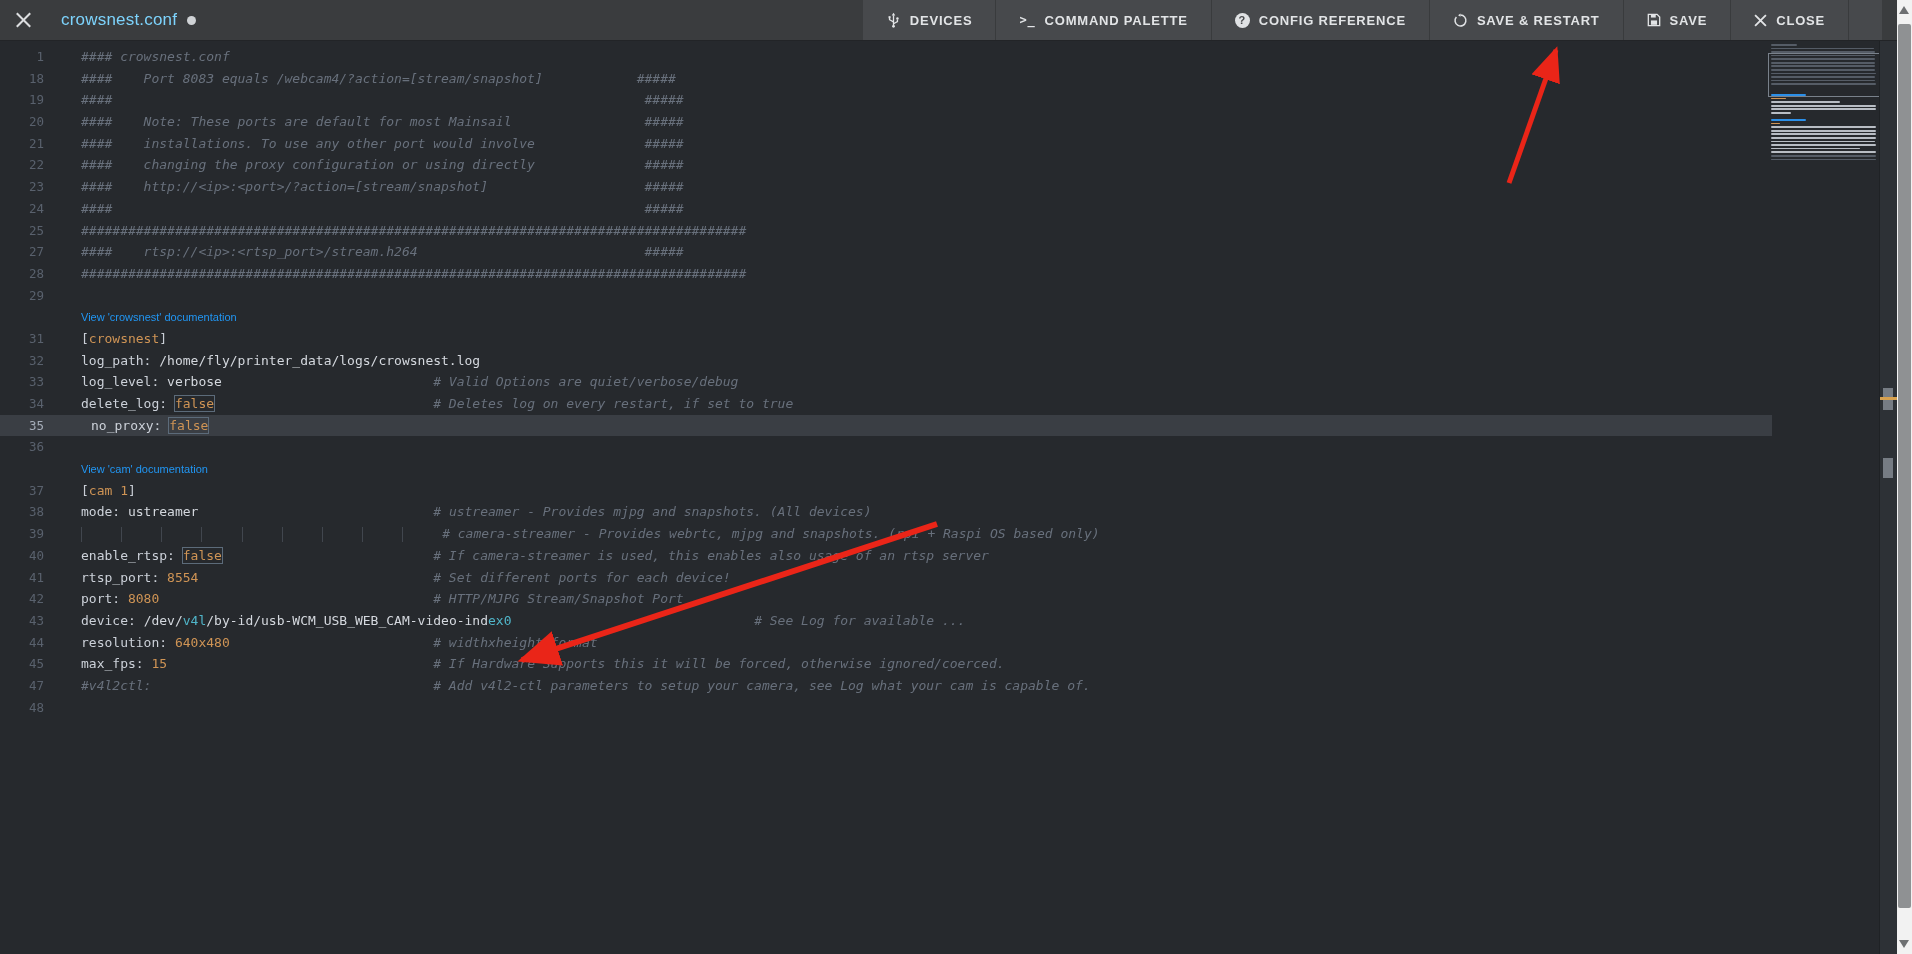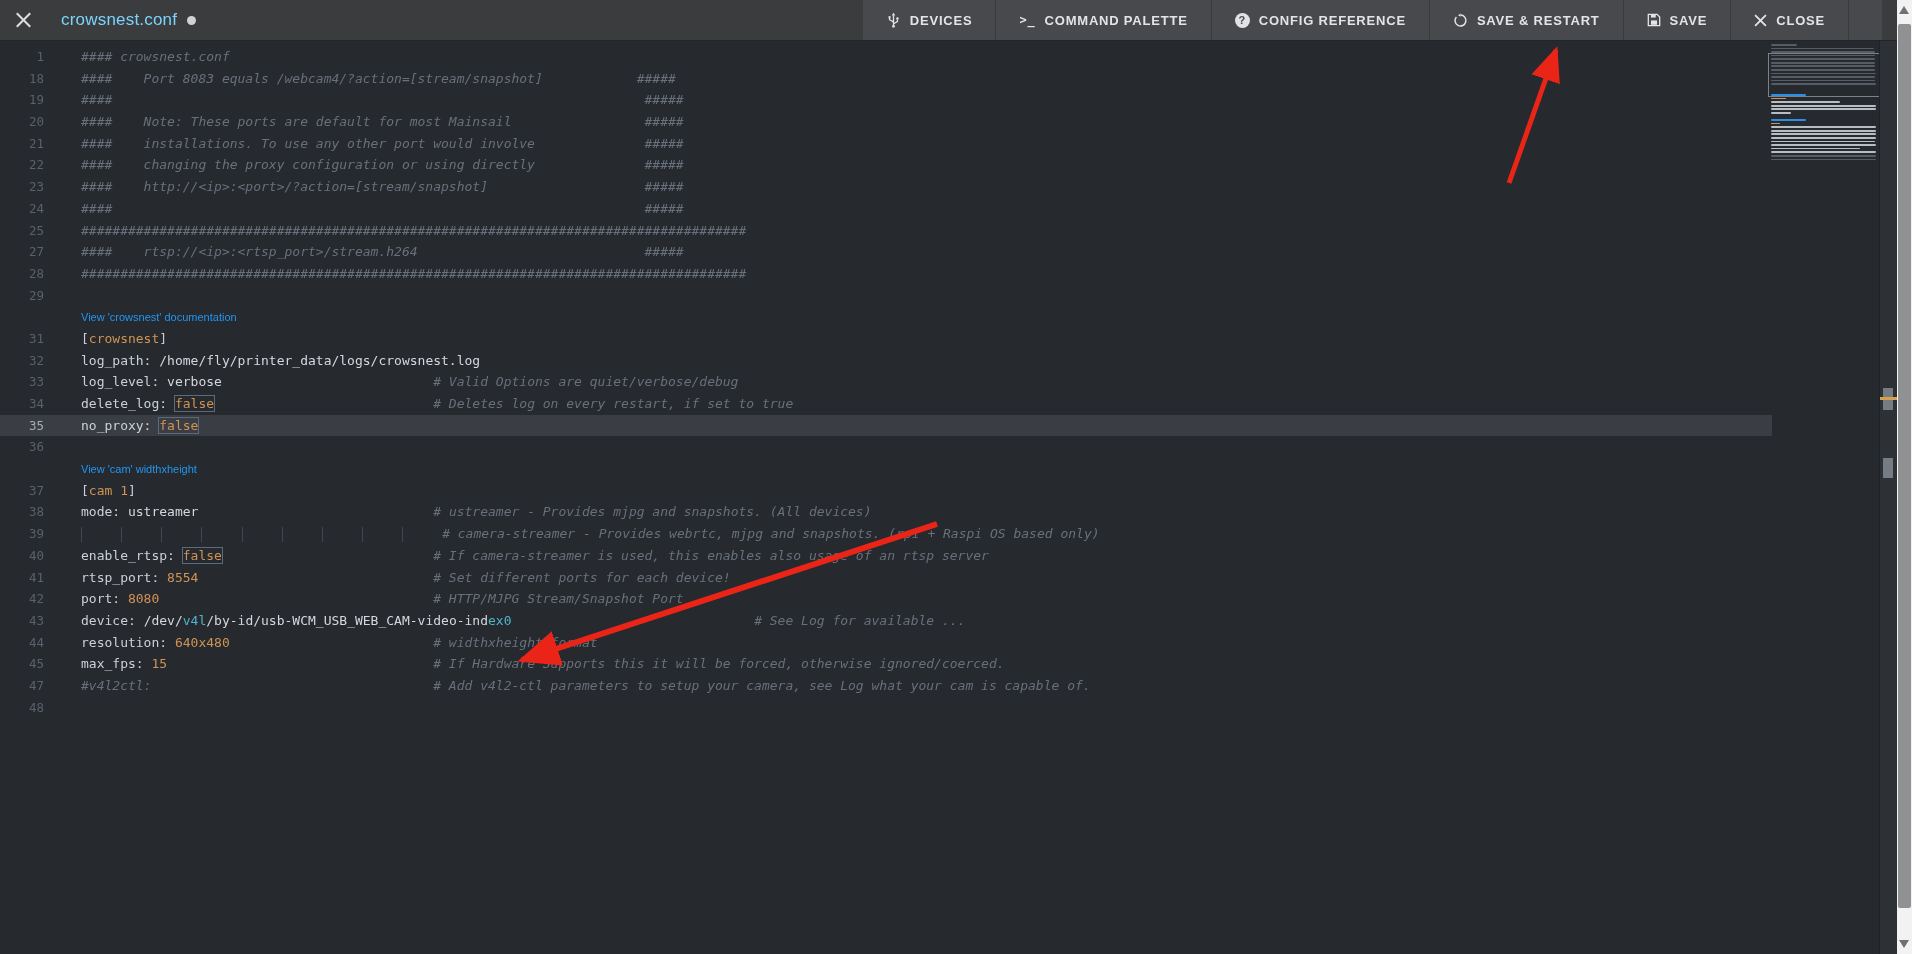--- a/index.html
+++ b/index.html
@@ -21,21 +21,21 @@
   .tb-filler{width:33px;border-left:1px solid #393b3d;}
   .term-glyph{font-family:"DejaVu Sans Mono",monospace;font-weight:bold;font-size:12px;color:#e2e4e6;}
   .help-circle{width:15px;height:15px;border-radius:50%;background:#e0e2e4;color:#47494c;
                font-size:11px;font-weight:bold;display:flex;align-items:center;justify-content:center;}
 
   
   .editor{position:absolute;left:0;top:40px;width:1897px;height:914px;background:#26292d;}
   .rows{position:absolute;left:0;top:6px;width:1772px;}
   .row{height:21.7px;line-height:21.7px;white-space:pre;
        font-family:"DejaVu Sans Mono",monospace;font-size:13px;color:#d4d8de;display:flex;}
-  .row.hl{background:#3a3e44;}
+  .row.hl{background:#3a3e44;gap:10px;}
   .gut{flex:0 0 44px;text-align:right;padding-right:24px;color:#59616d;font-size:12.5px;}
   .hl .gut{color:#a4acb8;}
   .code{flex:1 1 auto;margin-left:13px;}
   .cm{color:#68707c;font-style:italic;}
   .k{color:#ccd1d9;} .v{color:#d4d8de;}
   .n{color:#cf9455;}
   .bool{color:#cf9455;outline:1px solid #5c6b7a;outline-offset:0px;}
   .sec{color:#cf9455;} .br{color:#c9ced6;}
   .cy{color:#50b5c9;}
   .lens{font-family:"Liberation Sans",sans-serif;font-size:11px;color:#2196f3;cursor:pointer;}
@@ -143,21 +143,21 @@
       <div class="row"><span class="gut">27</span><span class="code"><span class="cm">####    rtsp://&lt;ip&gt;:&lt;rtsp_port&gt;/stream.h264                             #####</span></span></div>
       <div class="row"><span class="gut">28</span><span class="code"><span class="cm">#####################################################################################</span></span></div>
       <div class="row"><span class="gut">29</span><span class="code"></span></div>
       <div class="row lens-row"><span class="gut"></span><span class="code"><span class="lens">View 'crowsnest' documentation</span></span></div>
       <div class="row"><span class="gut">31</span><span class="code"><span class="br">[</span><span class="sec">crowsnest</span><span class="br">]</span></span></div>
       <div class="row"><span class="gut">32</span><span class="code"><span class="k">log_path: </span><span class="v">/home/fly/printer_data/logs/crowsnest.log</span></span></div>
       <div class="row"><span class="gut">33</span><span class="code"><span class="k">log_level: </span><span class="v">verbose</span><span class="cm">                           # Valid Options are quiet/verbose/debug</span></span></div>
       <div class="row"><span class="gut">34</span><span class="code"><span class="k">delete_log: </span><span class="bool">false</span><span class="cm">                            # Deletes log on every restart, if set to true</span></span></div>
       <div class="row hl"><span class="gut">35</span><span class="code"><span class="k">no_proxy: </span><span class="bool">false</span></span></div>
       <div class="row"><span class="gut">36</span><span class="code"></span></div>
-      <div class="row lens-row"><span class="gut"></span><span class="code"><span class="lens">View 'cam' widthxheight</span></span></div>
+      <div class="row lens-row"><span class="gut"></span><span class="code"><span class="lens">View 'cam' documentation</span></span></div>
       <div class="row"><span class="gut">37</span><span class="code"><span class="br">[</span><span class="sec">cam 1</span><span class="br">]</span></span></div>
       <div class="row"><span class="gut">38</span><span class="code"><span class="k">mode: </span><span class="v">ustreamer</span><span class="cm">                              # ustreamer - Provides mjpg and snapshots. (All devices)</span></span></div>
       <div class="row"><span class="gut">39</span><span class="code"><span class="guide"></span><span class="guide"></span><span class="guide"></span><span class="guide"></span><span class="guide"></span><span class="guide"></span><span class="guide"></span><span class="guide"></span><span class="guide"></span><span class="cm"># camera-streamer - Provides webrtc, mjpg and snapshots. (rpi + Raspi OS based only)</span></span></div>
       <div class="row"><span class="gut">40</span><span class="code"><span class="k">enable_rtsp: </span><span class="bool">false</span><span class="cm">                           # If camera-streamer is used, this enables also usage of an rtsp server</span></span></div>
       <div class="row"><span class="gut">41</span><span class="code"><span class="k">rtsp_port: </span><span class="n">8554</span><span class="cm">                              # Set different ports for each device!</span></span></div>
       <div class="row"><span class="gut">42</span><span class="code"><span class="k">port: </span><span class="n">8080</span><span class="cm">                                   # HTTP/MJPG Stream/Snapshot Port</span></span></div>
       <div class="row"><span class="gut">43</span><span class="code"><span class="k">device: </span><span class="v">/dev/</span><span class="cy">v4l</span><span class="v">/by-id/usb-WCM_USB_WEB_CAM-video-ind</span><span class="cy">ex0</span><span class="cm">                               # See Log for available ...</span></span></div>
       <div class="row"><span class="gut">44</span><span class="code"><span class="k">resolution: </span><span class="n">640x480</span><span class="cm">                          # widthxheight format</span></span></div>
       <div class="row"><span class="gut">45</span><span class="code"><span class="k">max_fps: </span><span class="n">15</span><span class="cm">                                  # If Hardware Supports this it will be forced, otherwise ignored/coerced.</span></span></div>
       <div class="row"><span class="gut">47</span><span class="code"><span class="cm">#v4l2ctl:                                    # Add v4l2-ctl parameters to setup your camera, see Log what your cam is capable of.</span></span></div>

